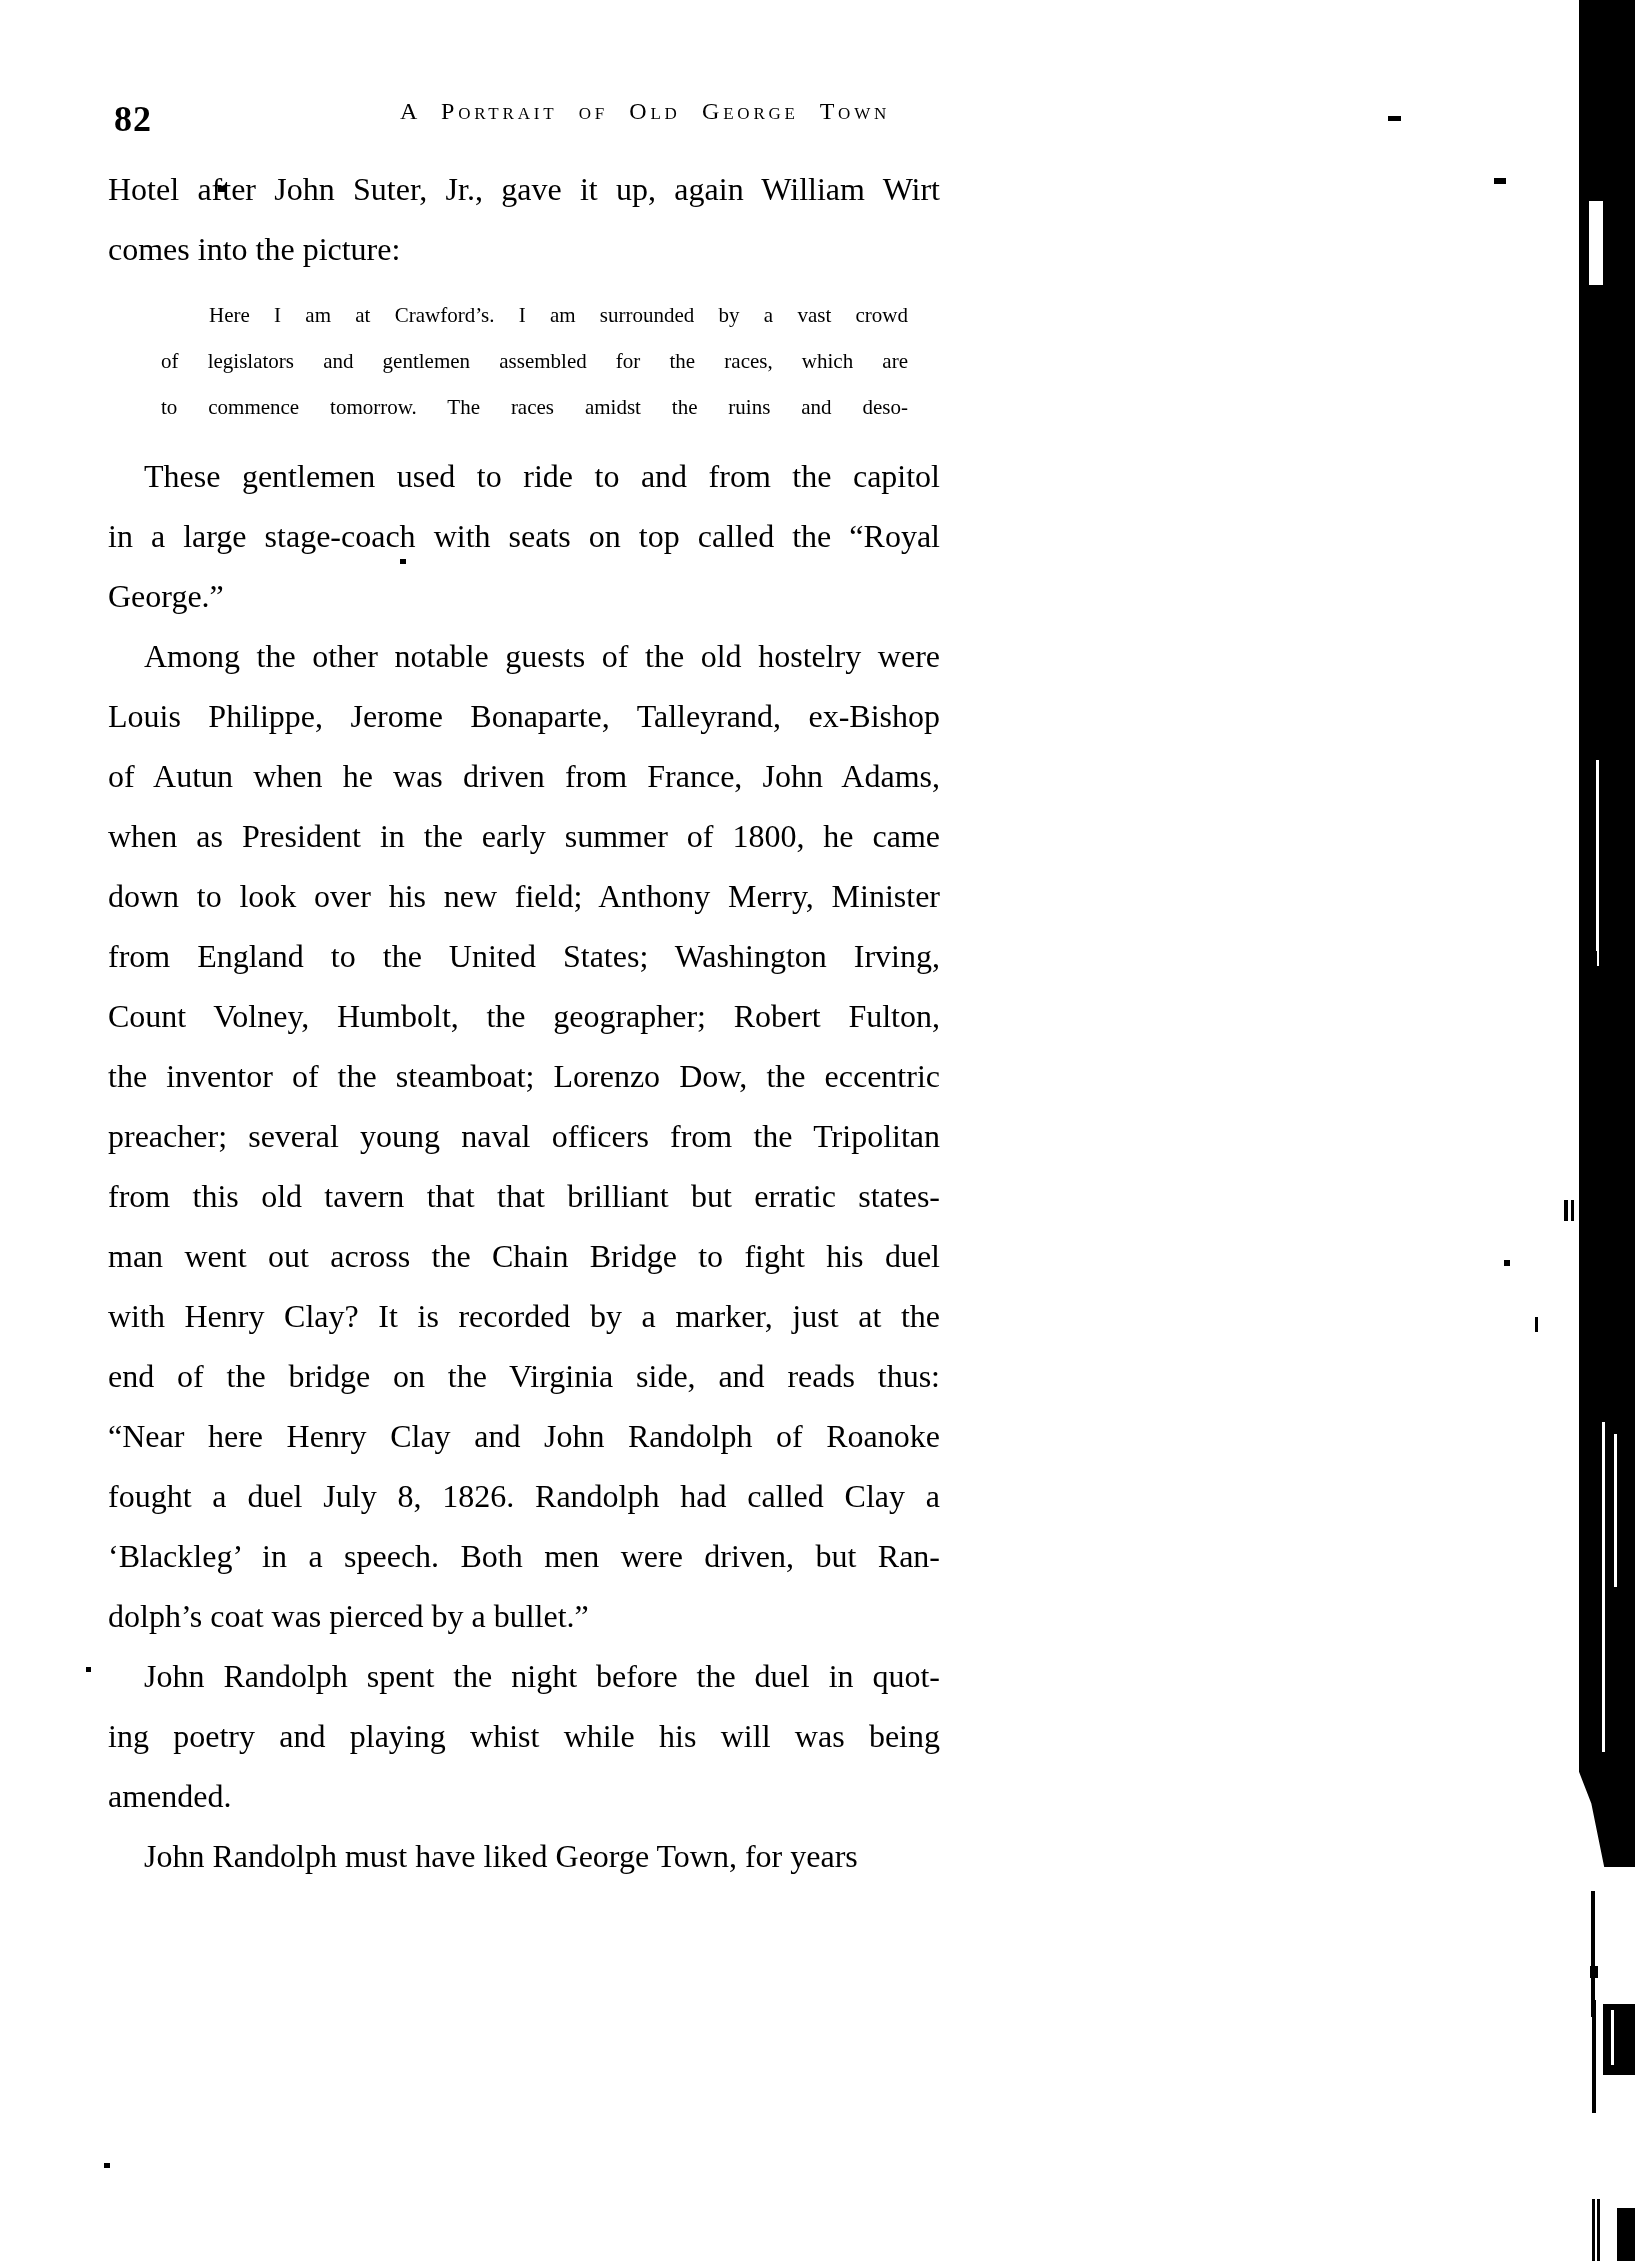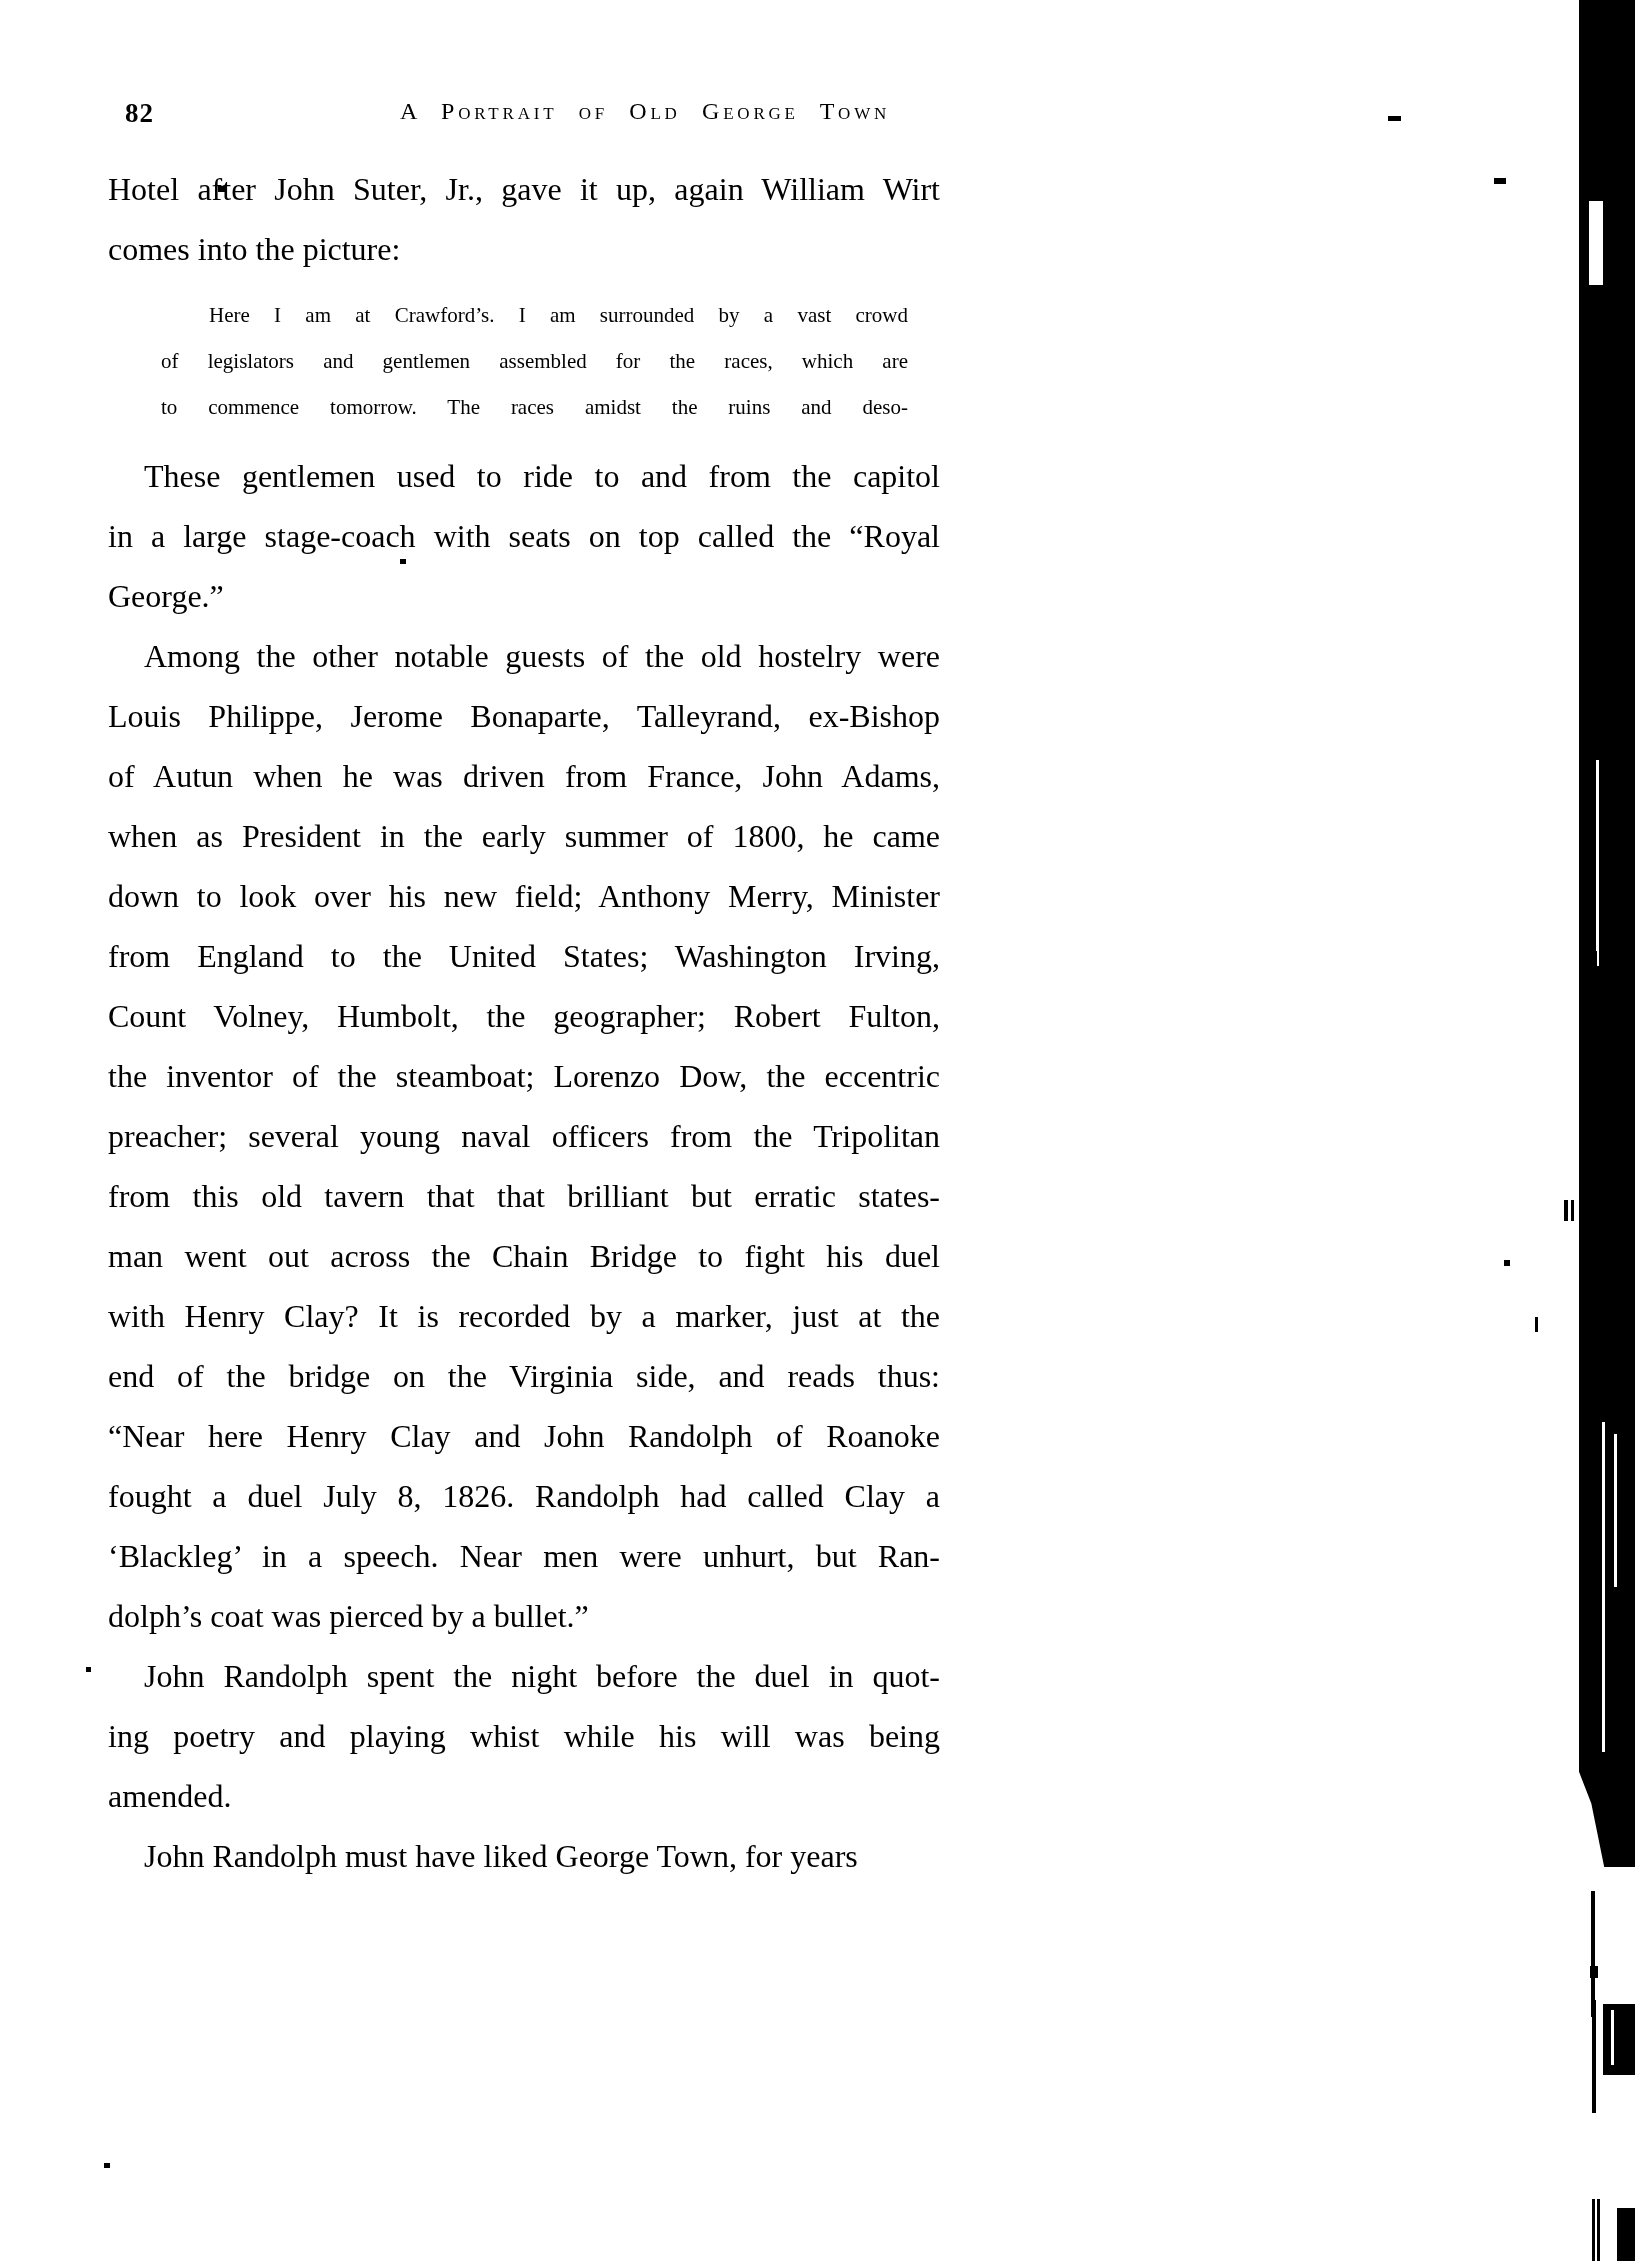--- a/index.html
+++ b/index.html
@@ -13,22 +13,22 @@
     font-family:"Liberation Serif","DejaVu Serif",serif;
     color:var(--ink);
   }
   .content {
     position:absolute;
     left:108px; top:92px;
     width:832px;
   }
   .page-header { position:relative; height:44px; margin-bottom:23px; }
   .page-number {
-    position:absolute; left:17px; top:5.7px;
-    font-size:27px; font-weight:bold; letter-spacing:1px;
+    position:absolute; left:6px; top:5.7px;
+    font-size:36px; font-weight:bold; letter-spacing:1px;
   }
   .running-title {
     position:absolute; left:537px; top:5.7px;
     transform:translateX(-50%);
     white-space:nowrap;
     font-variant:small-caps;
     font-size:24px;
     letter-spacing:3.8px;
     word-spacing:11.5px;
   }
@@ -86,21 +86,21 @@
           <div class="line">from England to the United States; Washington Irving,</div>
           <div class="line">Count Volney, Humbolt, the geographer; Robert Fulton,</div>
           <div class="line">the inventor of the steamboat; Lorenzo Dow, the eccentric</div>
           <div class="line">preacher; several young naval officers from the Tripolitan</div>
           <div class="line">from this old tavern that that brilliant but erratic states-</div>
           <div class="line">man went out across the Chain Bridge to fight his duel</div>
           <div class="line">with Henry Clay?  It is recorded by a marker, just at the</div>
           <div class="line">end of the bridge on the Virginia side, and reads thus:</div>
           <div class="line">“Near here Henry Clay and John Randolph of Roanoke</div>
           <div class="line">fought a duel July 8, 1826.  Randolph had called Clay a</div>
-          <div class="line">‘Blackleg’ in a speech.  Near men were unhurt, but Ran-</div>
+          <div class="line">‘Blackleg’ in a speech.  Both men were driven, but Ran-</div>
           <div class="line last">dolph’s coat was pierced by a bullet.”</div>
         </div>
         <div class="para body indent">
           <div class="line first">John Randolph spent the night before the duel in quot-</div>
           <div class="line">ing poetry and playing whist while his will was being</div>
           <div class="line last">amended.</div>
         </div>
         <div class="para body indent">
           <div class="line first last">John Randolph must have liked George Town, for years</div>
         </div>

